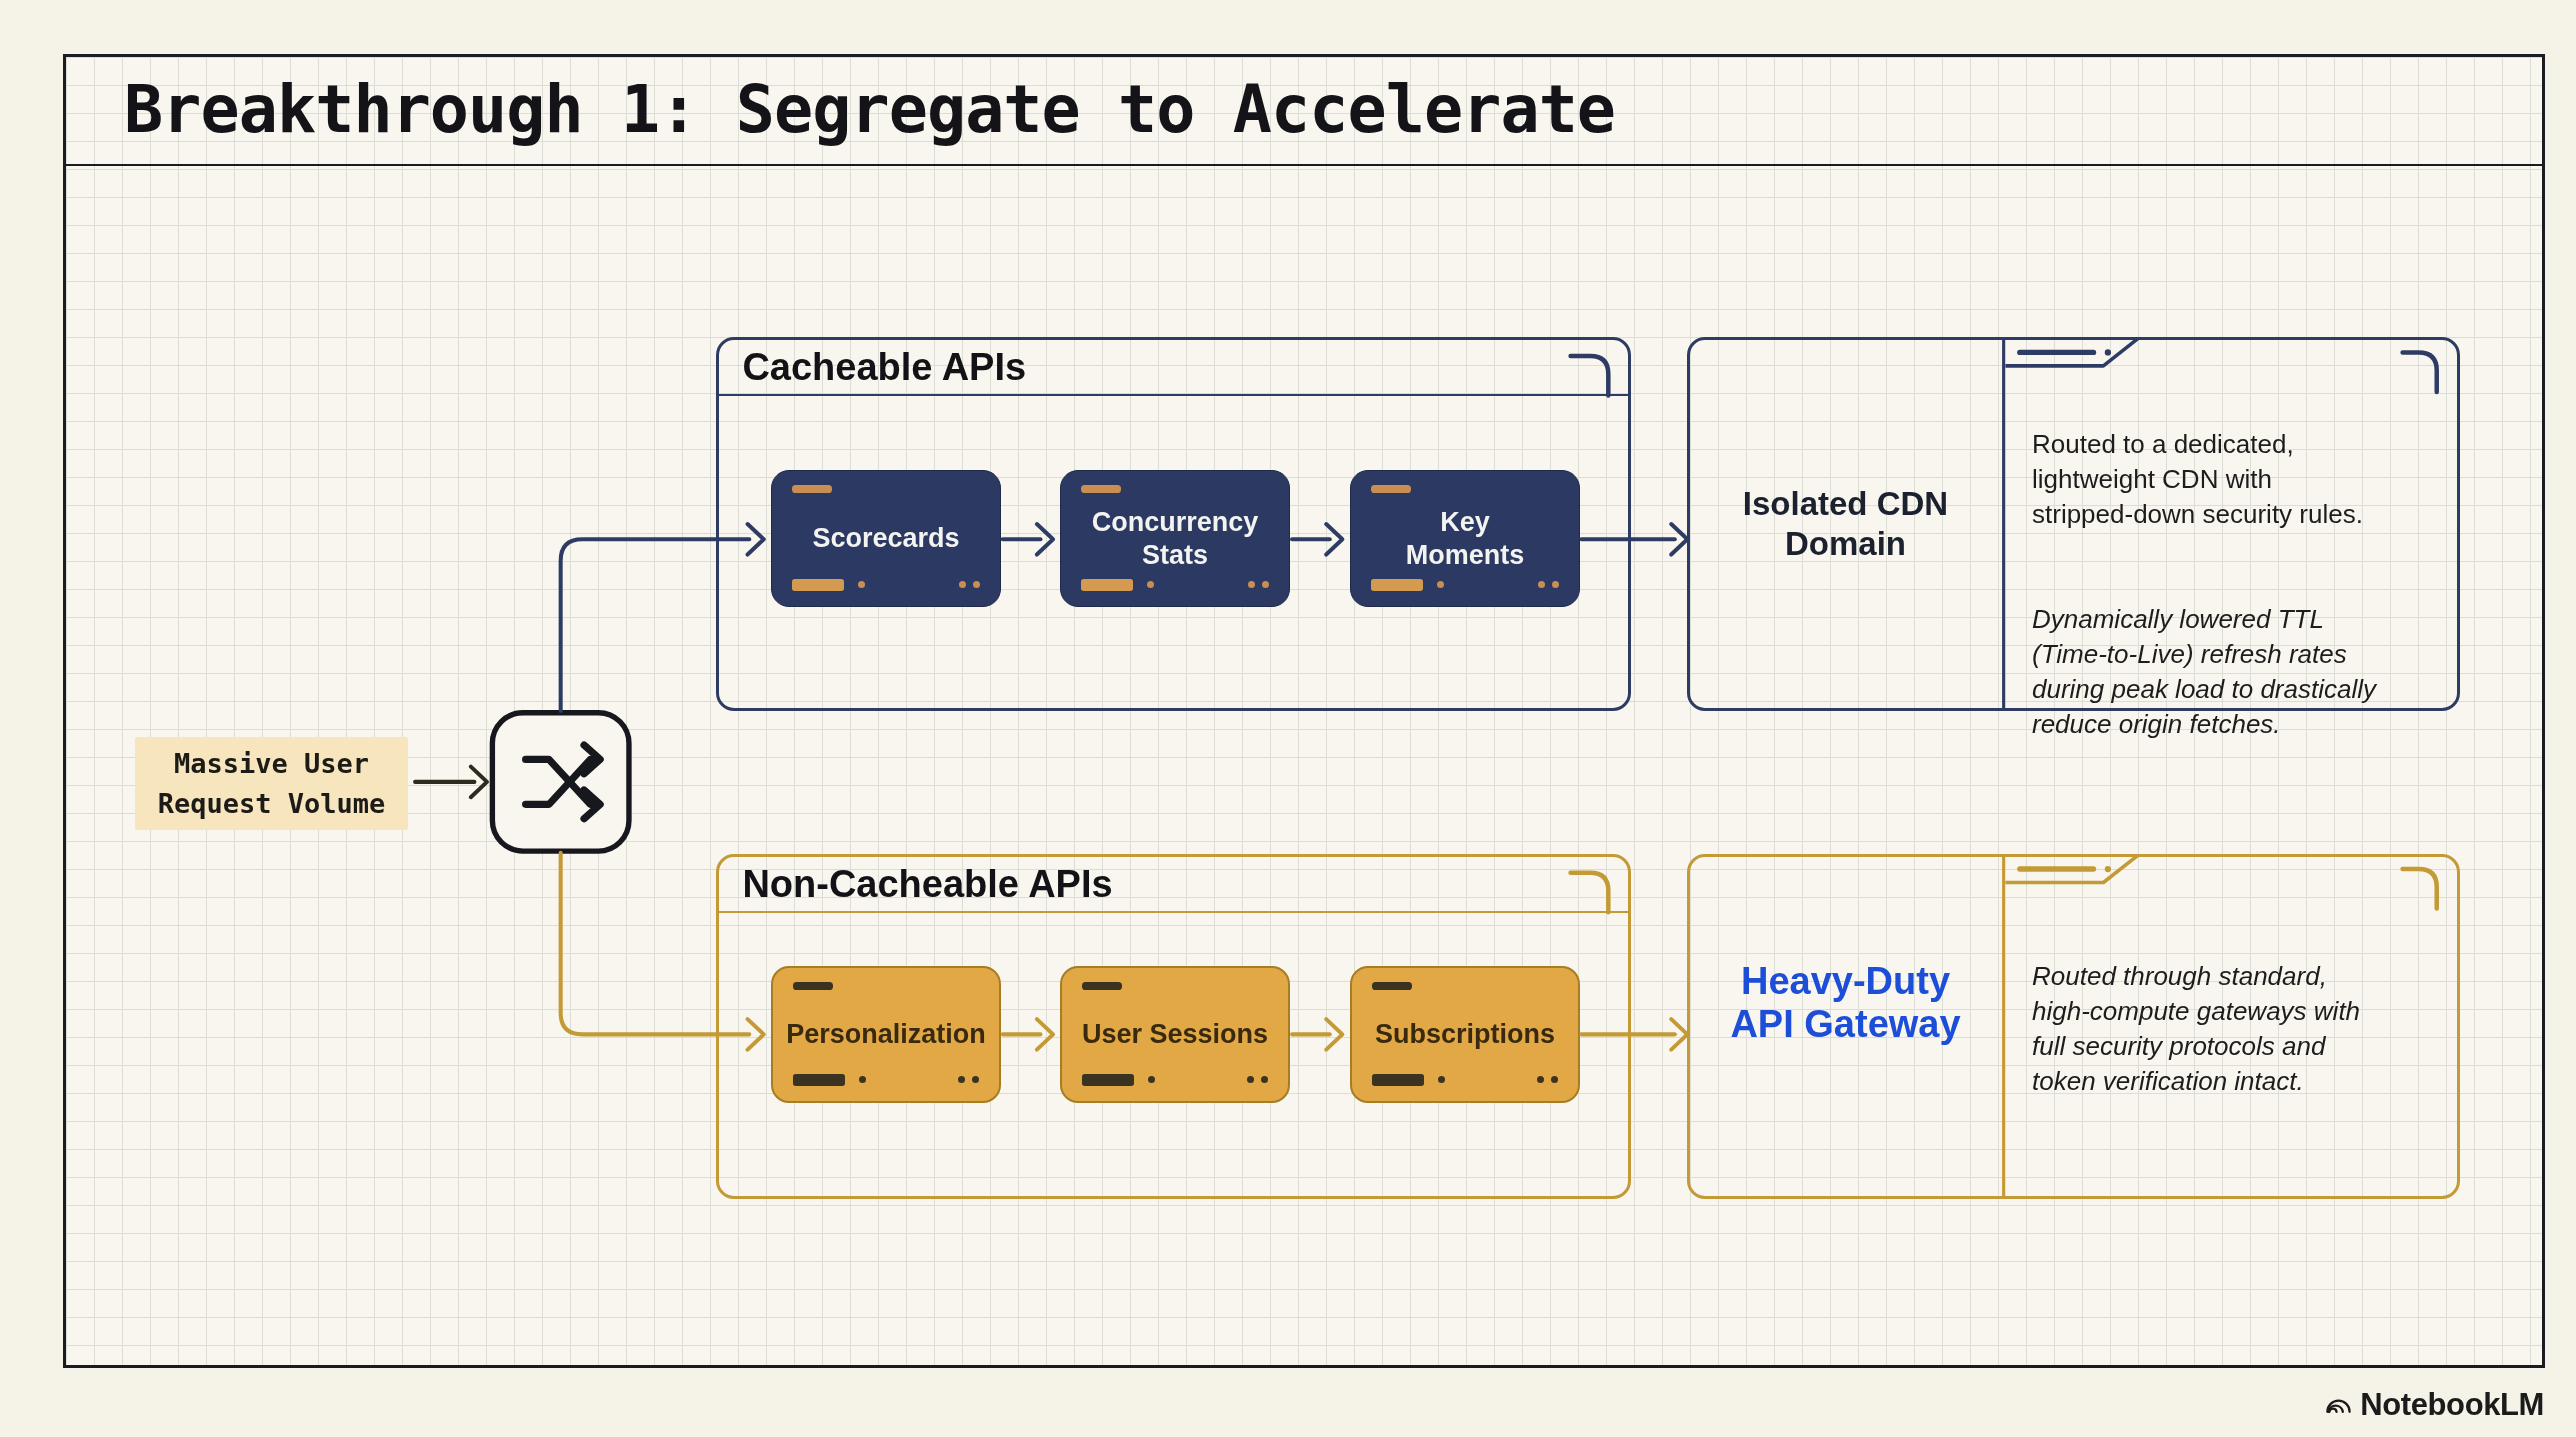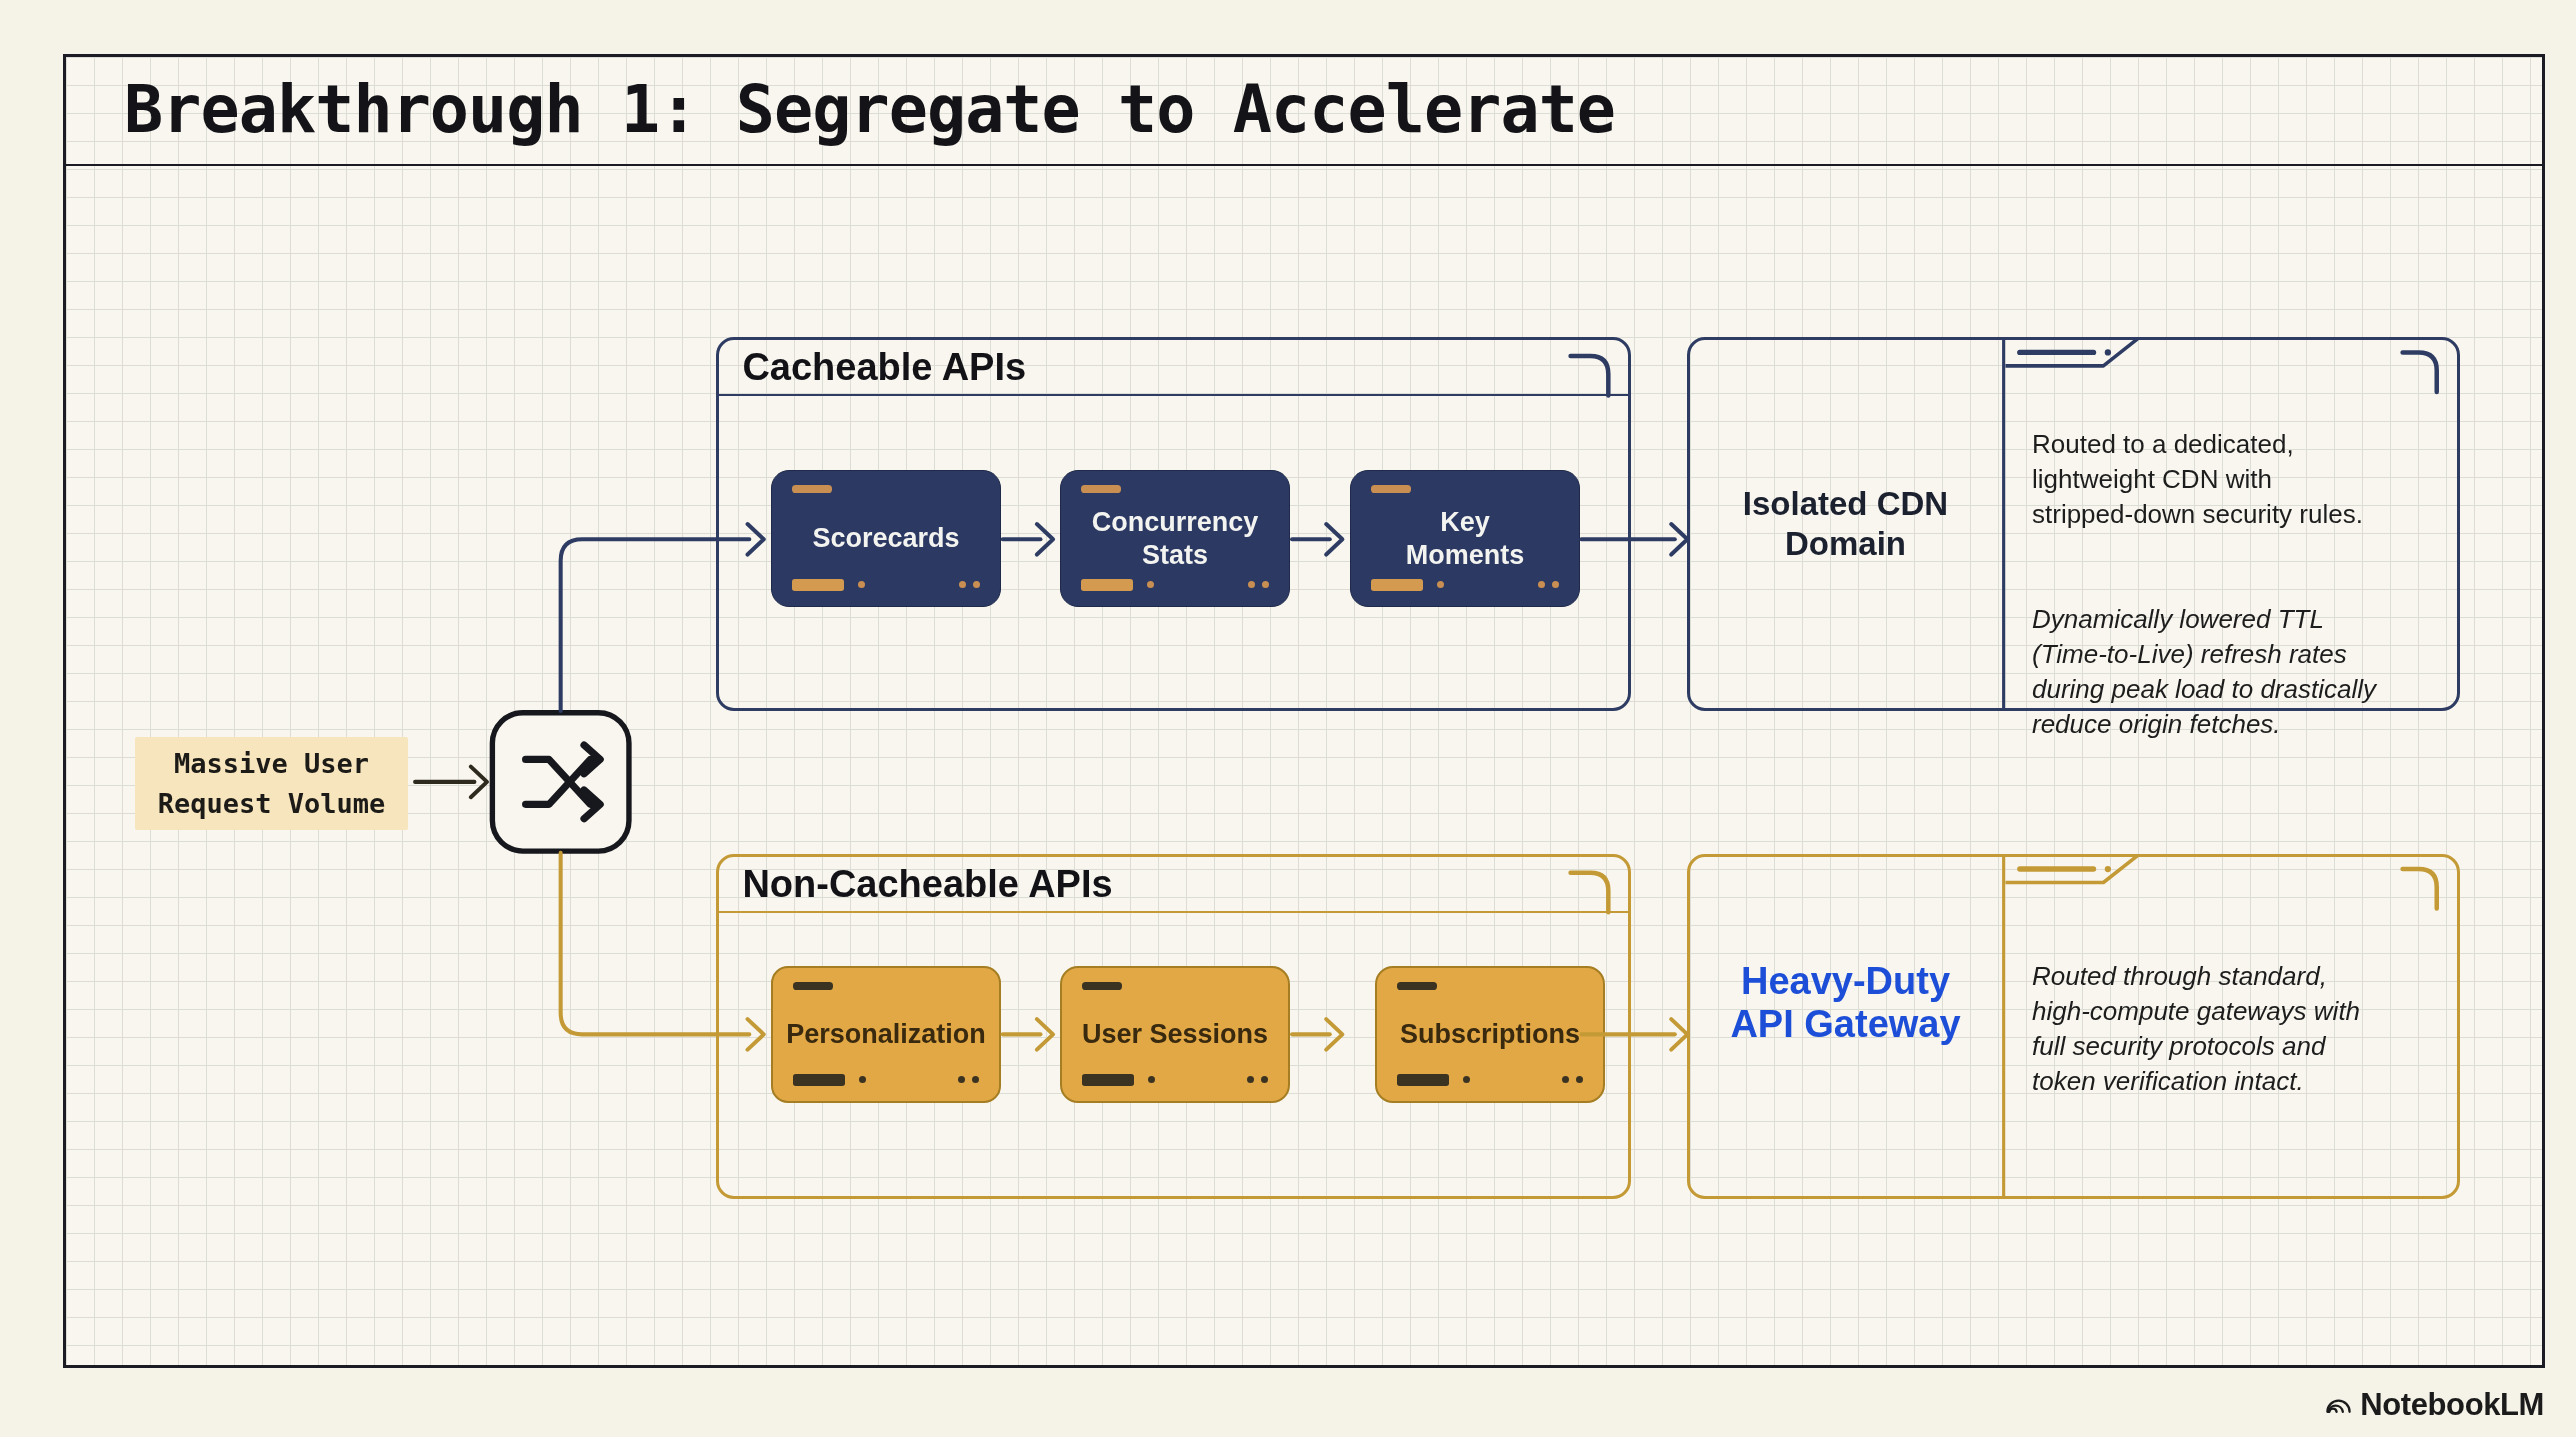--- a/index.html
+++ b/index.html
@@ -128,37 +128,37 @@
   <div class="card navy" style="left:1350px;top:470px;">
     <span>Key
 Moments</span>
     <i class="deco dash-top"></i>
     <i class="deco bar-bottom"></i>
     <i class="deco dot-a"></i>
     <i class="deco dot-b"></i>
     <i class="deco dot-c"></i>
   </div>
 
-  <div class="card gold" style="left:771px;top:966px;border-radius:17px;">
+  <div class="card gold" style="left:771px;top:966px;">
     <span>Personalization</span>
     <i class="deco dash-top"></i>
     <i class="deco bar-bottom"></i>
     <i class="deco dot-a"></i>
     <i class="deco dot-b"></i>
     <i class="deco dot-c"></i>
   </div>
   <div class="card gold" style="left:1060px;top:966px;">
     <span>User Sessions</span>
     <i class="deco dash-top"></i>
     <i class="deco bar-bottom"></i>
     <i class="deco dot-a"></i>
     <i class="deco dot-b"></i>
     <i class="deco dot-c"></i>
   </div>
-  <div class="card gold" style="left:1350px;top:966px;margin-left:25px;">
+  <div class="card gold" style="left:1350px;top:966px;">
     <span>Subscriptions</span>
     <i class="deco dash-top"></i>
     <i class="deco bar-bottom"></i>
     <i class="deco dot-a"></i>
     <i class="deco dot-b"></i>
     <i class="deco dot-c"></i>
   </div>
 
   <svg class="overlay" viewBox="0 0 2867 1600">
     <g fill="none" stroke-linejoin="round">

